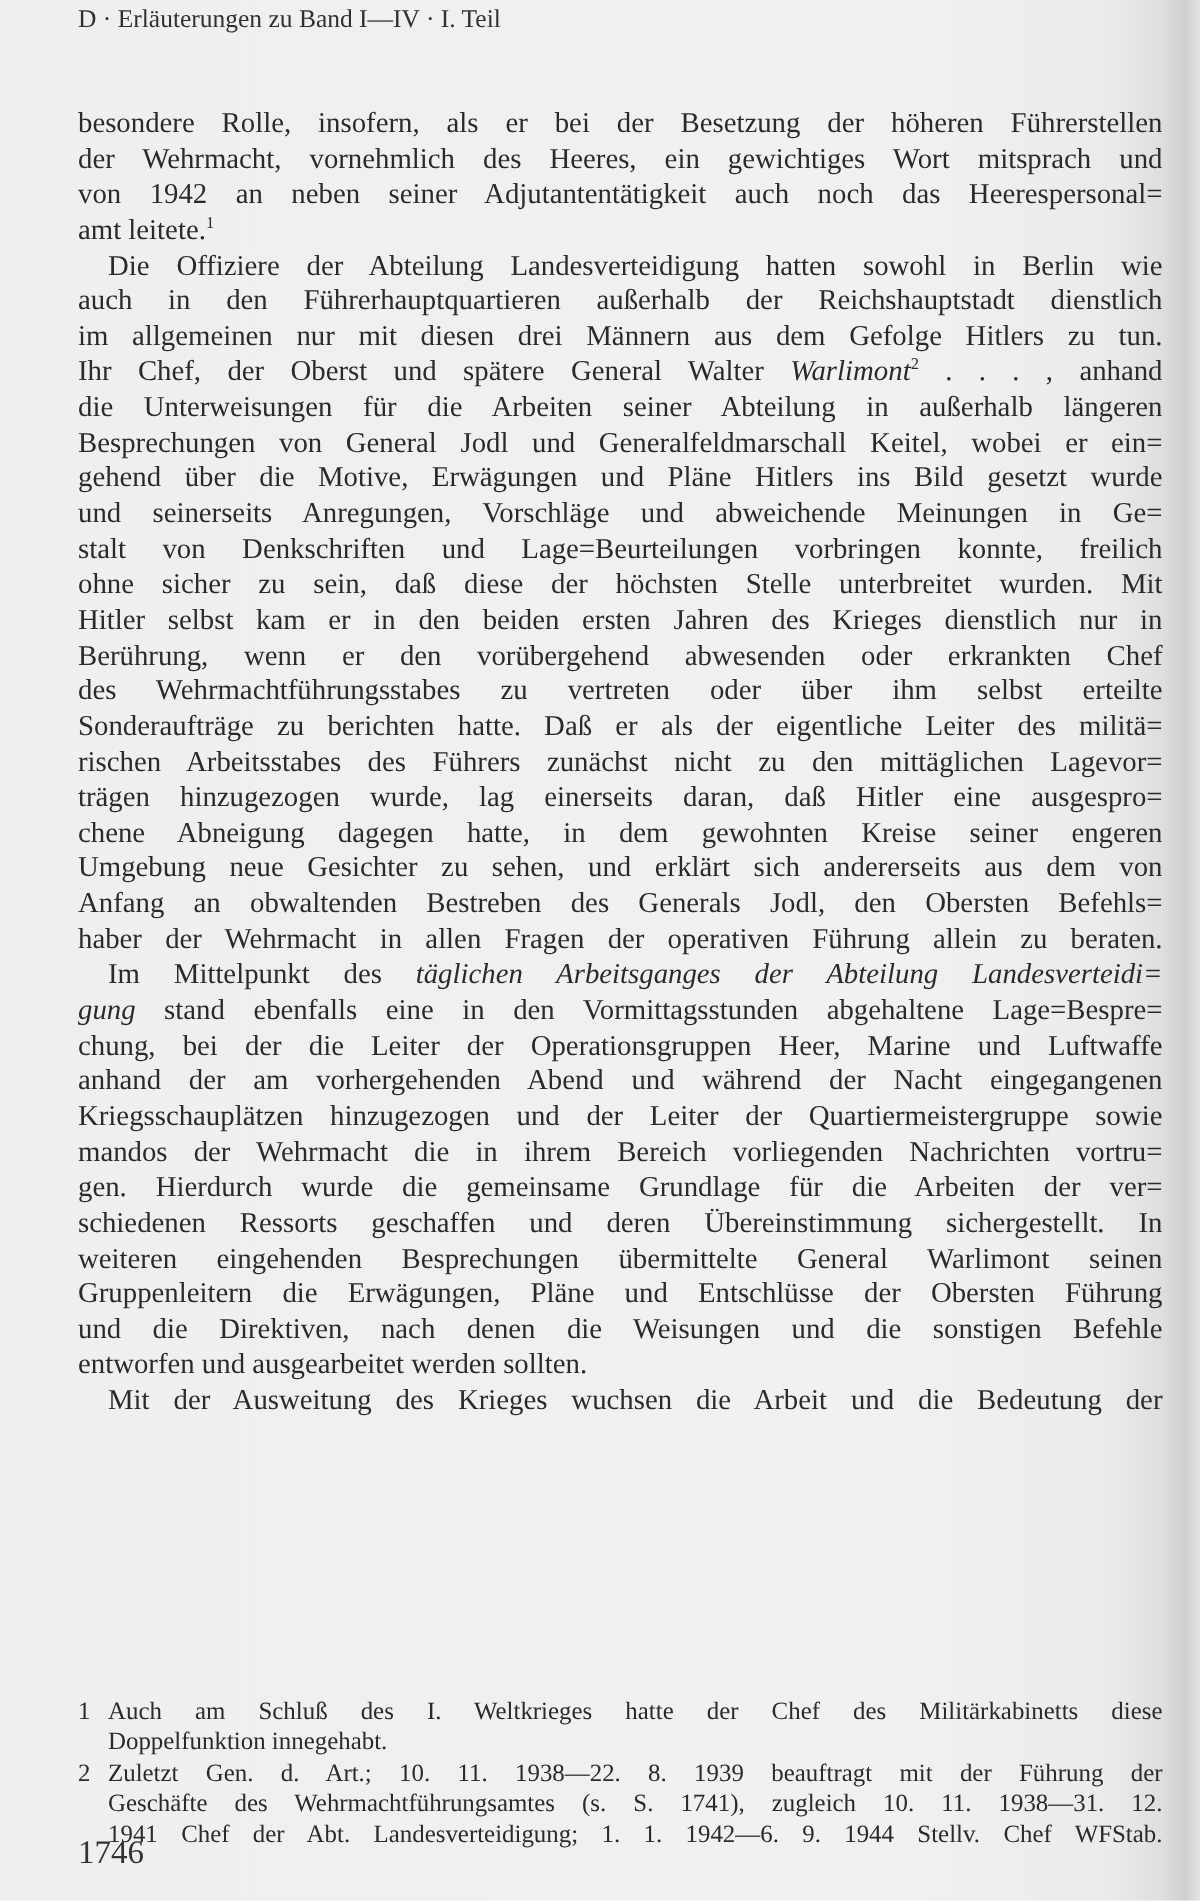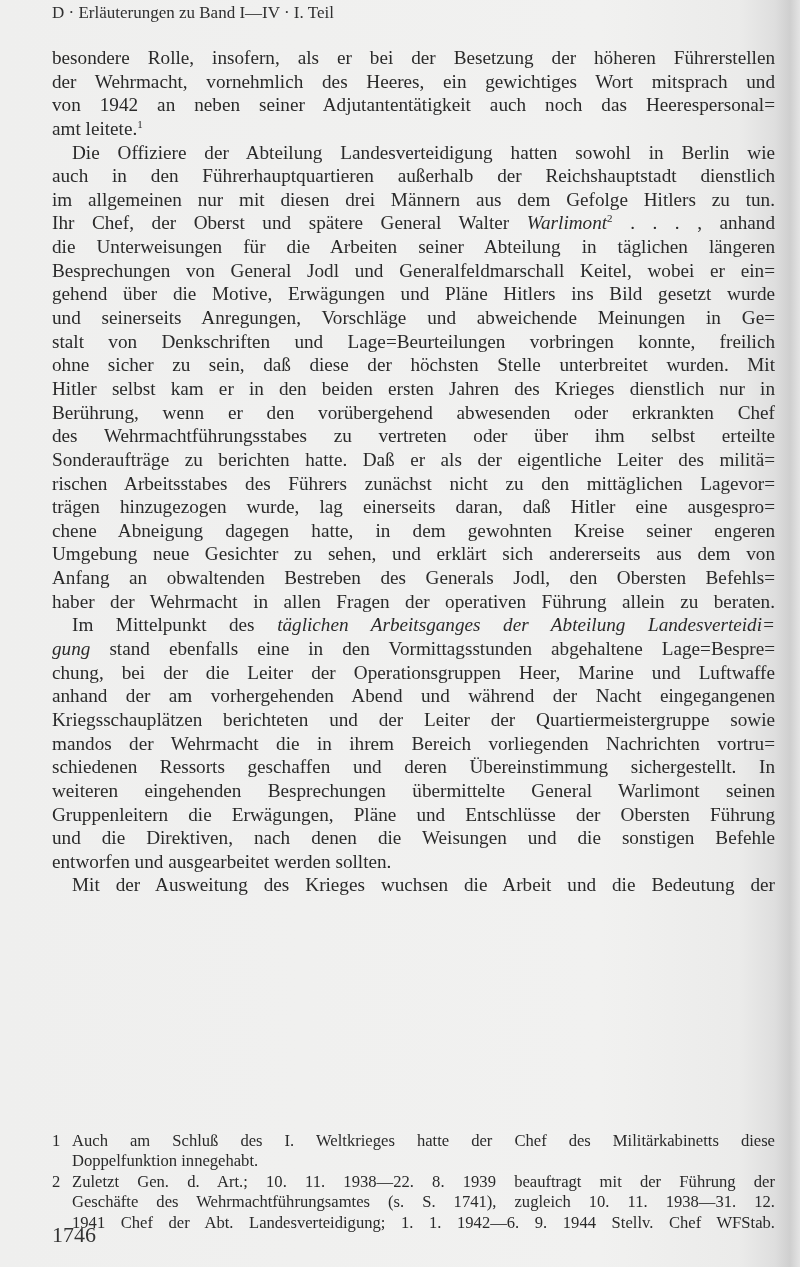--- a/index.html
+++ b/index.html
@@ -26,21 +26,21 @@
       left: 0;
       top: 2px;
       font-size: 17px;
       line-height: 22px;
       color: #303030;
       white-space: nowrap;
     }
     .body-text {
       position: absolute;
       left: 0;
-      top: 46px;
+      top: 71px;
       width: 723px;
       font-size: 19.2px;
       line-height: 23.65px;
     }
     .line {
       display: block;
       text-align: justify;
       text-align-last: justify;
       white-space: nowrap;
       height: 23.65px;
@@ -102,21 +102,21 @@
       <span class="line">der Wehrmacht, vornehmlich des Heeres, ein gewichtiges Wort mitsprach und</span>
       <span class="line">von 1942 an neben seiner Adjutantentätigkeit auch noch das Heerespersonal=</span>
       <span class="line last"><span>amt leitete.</span><sup>1</sup></span>
     </div>
 
     <div>
       <span class="line indent">Die Offiziere der Abteilung Landesverteidigung hatten sowohl in Berlin wie</span>
       <span class="line">auch in den Führerhauptquartieren außerhalb der Reichshauptstadt dienstlich</span>
       <span class="line">im allgemeinen nur mit diesen drei Männern aus dem Gefolge Hitlers zu tun.</span>
       <span class="line"><span>Ihr Chef, der Oberst und spätere General Walter</span> <em>Warlimont</em><sup>2</sup><span> . . . , anhand</span></span>
-      <span class="line">die Unterweisungen für die Arbeiten seiner Abteilung in täglichen längeren</span>
+      <span class="line">die Unterweisungen für die Arbeiten seiner Abteilung in außerhalb längeren</span>
       <span class="line">Besprechungen von General Jodl und Generalfeldmarschall Keitel, wobei er ein=</span>
       <span class="line">gehend über die Motive, Erwägungen und Pläne Hitlers ins Bild gesetzt wurde</span>
       <span class="line">und seinerseits Anregungen, Vorschläge und abweichende Meinungen in Ge=</span>
       <span class="line">stalt von Denkschriften und Lage=Beurteilungen vorbringen konnte, freilich</span>
       <span class="line">ohne sicher zu sein, daß diese der höchsten Stelle unterbreitet wurden. Mit</span>
       <span class="line">Hitler selbst kam er in den beiden ersten Jahren des Krieges dienstlich nur in</span>
       <span class="line">Berührung, wenn er den vorübergehend abwesenden oder erkrankten Chef</span>
       <span class="line">des Wehrmachtführungsstabes zu vertreten oder über ihm selbst erteilte</span>
       <span class="line">Sonderaufträge zu berichten hatte. Daß er als der eigentliche Leiter des militä=</span>
       <span class="line">rischen Arbeitsstabes des Führers zunächst nicht zu den mittäglichen Lagevor=</span>
@@ -125,22 +125,23 @@
       <span class="line">Umgebung neue Gesichter zu sehen, und erklärt sich andererseits aus dem von</span>
       <span class="line">Anfang an obwaltenden Bestreben des Generals Jodl, den Obersten Befehls=</span>
       <span class="line">haber der Wehrmacht in allen Fragen der operativen Führung allein zu beraten.</span>
     </div>
 
     <div>
       <span class="line indent"><span>Im Mittelpunkt des</span> <em>täglichen Arbeitsganges der Abteilung Landesverteidi=</em></span>
       <span class="line"><em>gung</em> <span>stand ebenfalls eine in den Vormittagsstunden abgehaltene Lage=Bespre=</span></span>
       <span class="line">chung, bei der die Leiter der Operationsgruppen Heer, Marine und Luftwaffe</span>
       <span class="line">anhand der am vorhergehenden Abend und während der Nacht eingegangenen</span>
-      <span class="line">Kriegsschauplätzen berichteten und der Leiter der Quartiermeistergruppe sowie</span>
+      <span class="line">Kriegsschauplätzen hinzugezogen und der Leiter der Quartiermeistergruppe sowie</span>
       <span class="line">mandos der Wehrmacht die in ihrem Bereich vorliegenden Nachrichten vortru=</span>
+      <span class="line">gen. Hierdurch wurde die gemeinsame Grundlage für die Arbeiten der ver=</span>
       <span class="line">schiedenen Ressorts geschaffen und deren Übereinstimmung sichergestellt. In</span>
       <span class="line">weiteren eingehenden Besprechungen übermittelte General Warlimont seinen</span>
       <span class="line">Gruppenleitern die Erwägungen, Pläne und Entschlüsse der Obersten Führung</span>
       <span class="line">und die Direktiven, nach denen die Weisungen und die sonstigen Befehle</span>
       <span class="line last">entworfen und ausgearbeitet werden sollten.</span>
     </div>
 
     <div>
       <span class="line indent">Mit der Ausweitung des Krieges wuchsen die Arbeit und die Bedeutung der</span>
     </div>

